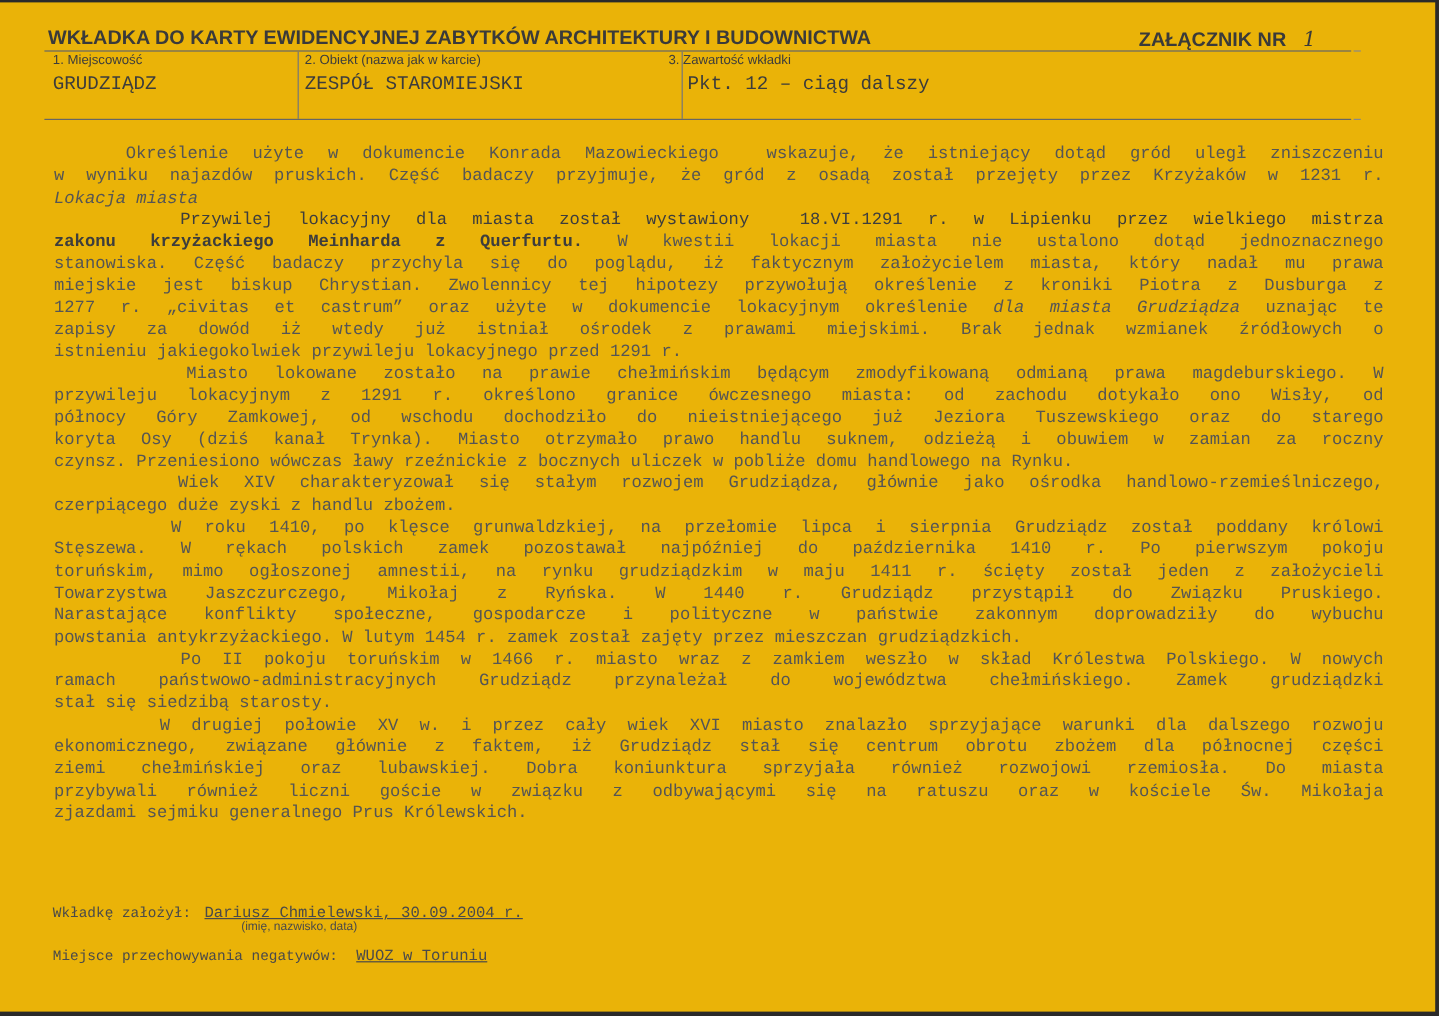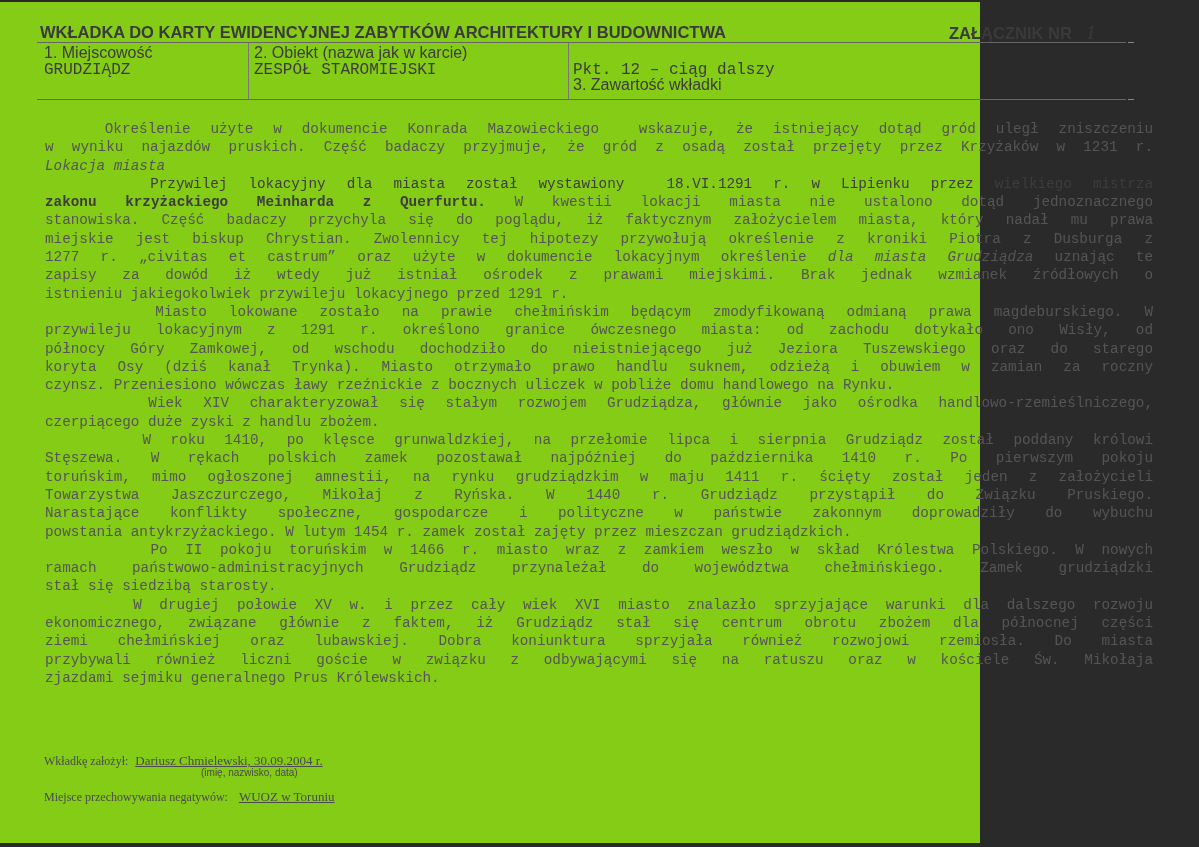--- a/index.html
+++ b/index.html
@@ -6,23 +6,23 @@
       margin: 0;
       padding: 0;
       width: 1199px;
       height: 847px;
       overflow: hidden;
       background: #2a2a2a;
     }
     .page {
       position: absolute;
       left: 0; top: 2px;
-      width: 980px;
+      width: 1196px;
       height: 841px;
-      background: #84cc16;
+      background: #eab308;
       color: #4a4a4a;
     }
     .header-title {
       position: absolute;
       left: 40px; top: 21px;
       font-family: "Liberation Sans", sans-serif;
       font-weight: bold;
       font-size: 16.5px;
       color: #3a3a3a;
       letter-spacing: 0px;
@@ -56,21 +56,21 @@
       width: 6px;
     }
     .vline {
       position: absolute;
       width: 0;
       border-left: 1px solid #777;
     }
     .field-label {
       position: absolute;
       font-family: "Liberation Sans", sans-serif;
-      font-size: 16px;
+      font-size: 11px;
       color: #3c3c3c;
       white-space: nowrap;
     }
     .field-value {
       position: absolute;
       font-family: Liberation Mono, monospace;
       font-size: 16px;
       color: #3c3c3c;
       white-space: nowrap;
     }
@@ -91,21 +91,21 @@
       text-align-last: justify;
     }
     .line.last {
       text-align-last: left;
     }
     .line.b { font-weight: normal; color: #3d3d3d; }
     .line i { font-style: italic; }
     .line b { font-weight: bold; color: #3d3d3d; }
     .footer-row {
       position: absolute;
-      font-family: Liberation Serif, serif;
+      font-family: Liberation Mono, monospace;
       font-size: 12px;
       color: #4a4a4a;
       white-space: nowrap;
     }
     .footer-val {
       text-decoration: underline;
       font-size: 13px;
       margin-left: 4px;
     }
     .footer-note {
@@ -132,21 +132,21 @@
 
   <div class="vline" style="left:248px; top:41px; height:56px;"></div>
   <div class="vline" style="left:568px; top:41px; height:56px;"></div>
 
   <div class="field-label" style="left:44px; top:42px;">1. Miejscowość</div>
   <div class="field-value" style="left:44px; top:59px;">GRUDZIĄDZ</div>
 
   <div class="field-label" style="left:254px; top:42px;">2. Obiekt (nazwa jak w karcie)</div>
   <div class="field-value" style="left:254px; top:59px;">ZESPÓŁ STAROMIEJSKI</div>
 
-  <div class="field-label" style="left:573px; top:42px;margin-top:32px;">3. Zawartość wkładki</div>
+  <div class="field-label" style="left:557px; top:42px;">3. Zawartość wkładki</div>
   <div class="field-value" style="left:573px; top:59px;">Pkt. 12 – ciąg dalszy</div>
 
   <div class="rule" style="left:37px; top:97px; width:1089px;"></div>
   <div class="rule-dash" style="left:1128px; top:97px;"></div>
 
   <div class="body-text">
     <div class="line">   Określenie użyte w dokumencie Konrada Mazowieckiego  wskazuje, że istniejący dotąd gród uległ zniszczeniu</div>
     <div class="line">w wyniku najazdów pruskich. Część badaczy przyjmuje, że gród z osadą został przejęty przez Krzyżaków w 1231 r.</div>
     <div class="line last"><i>Lokacja miasta</i></div>
     <div class="line b">     Przywilej lokacyjny dla miasta został wystawiony  18.VI.1291 r. w Lipienku przez wielkiego mistrza</div>

